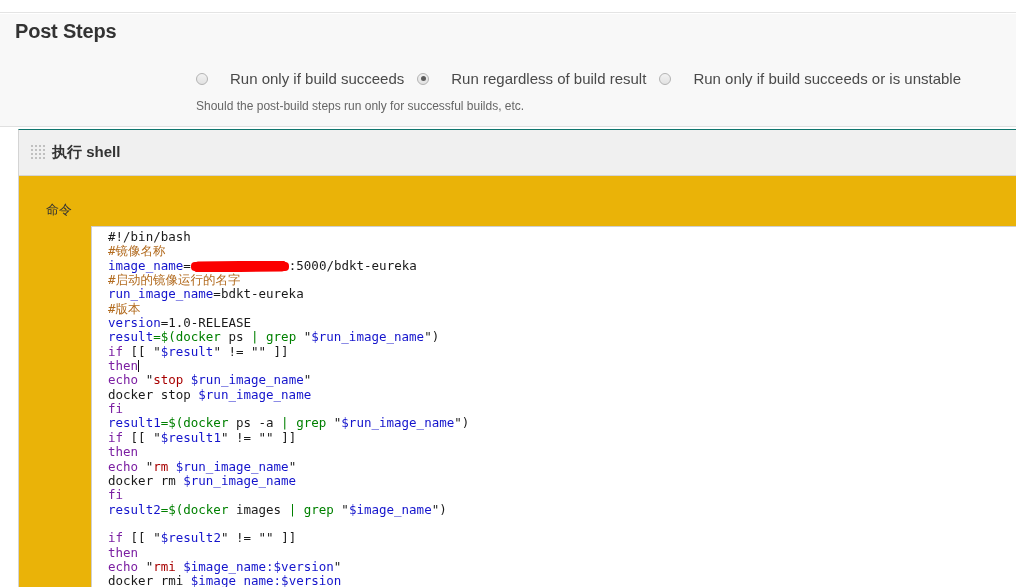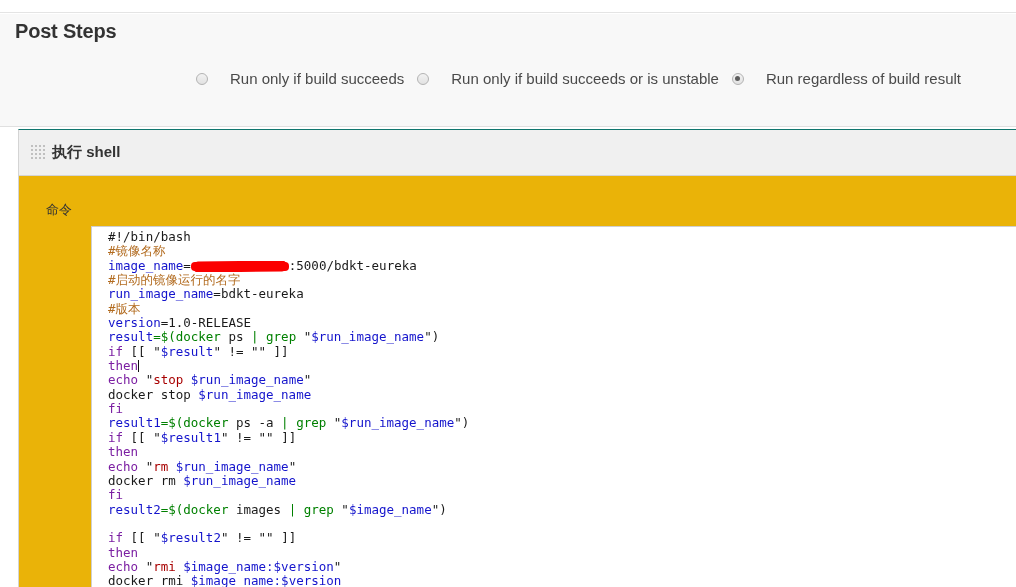--- a/index.html
+++ b/index.html
@@ -230,31 +230,32 @@
   <div class="page-title">Post Steps</div>
 
   <div class="radio-row">
 
     <label class="radio-opt">
       <span class="radio-dot"></span>
       <span class="radio-label">Run only if build succeeds</span>
     </label>
 
     <label class="radio-opt">
+      <span class="radio-dot checked"></span>
+      <span class="radio-label">Run regardless of build result</span>
+    </label>
+
+    <label class="radio-opt">
       <span class="radio-dot"></span>
       <span class="radio-label">Run only if build succeeds or is unstable</span>
     </label>
 
-    <label class="radio-opt">
-      <span class="radio-dot checked"></span>
-      <span class="radio-label">Run regardless of build result</span>
-    </label>
-
   </div>
 
+  <div class="help-text">Should the post-build steps run only for successful builds, etc.</div>
 
   <div class="panel-outer">
 
     <div class="panel-head">
       <span class="drag-handle">
         <i style="left:0px;top:0px"></i>
           <i style="left:4px;top:0px"></i>
           <i style="left:8px;top:0px"></i>
           <i style="left:12px;top:0px"></i>
         <i style="left:0px;top:4px"></i>

